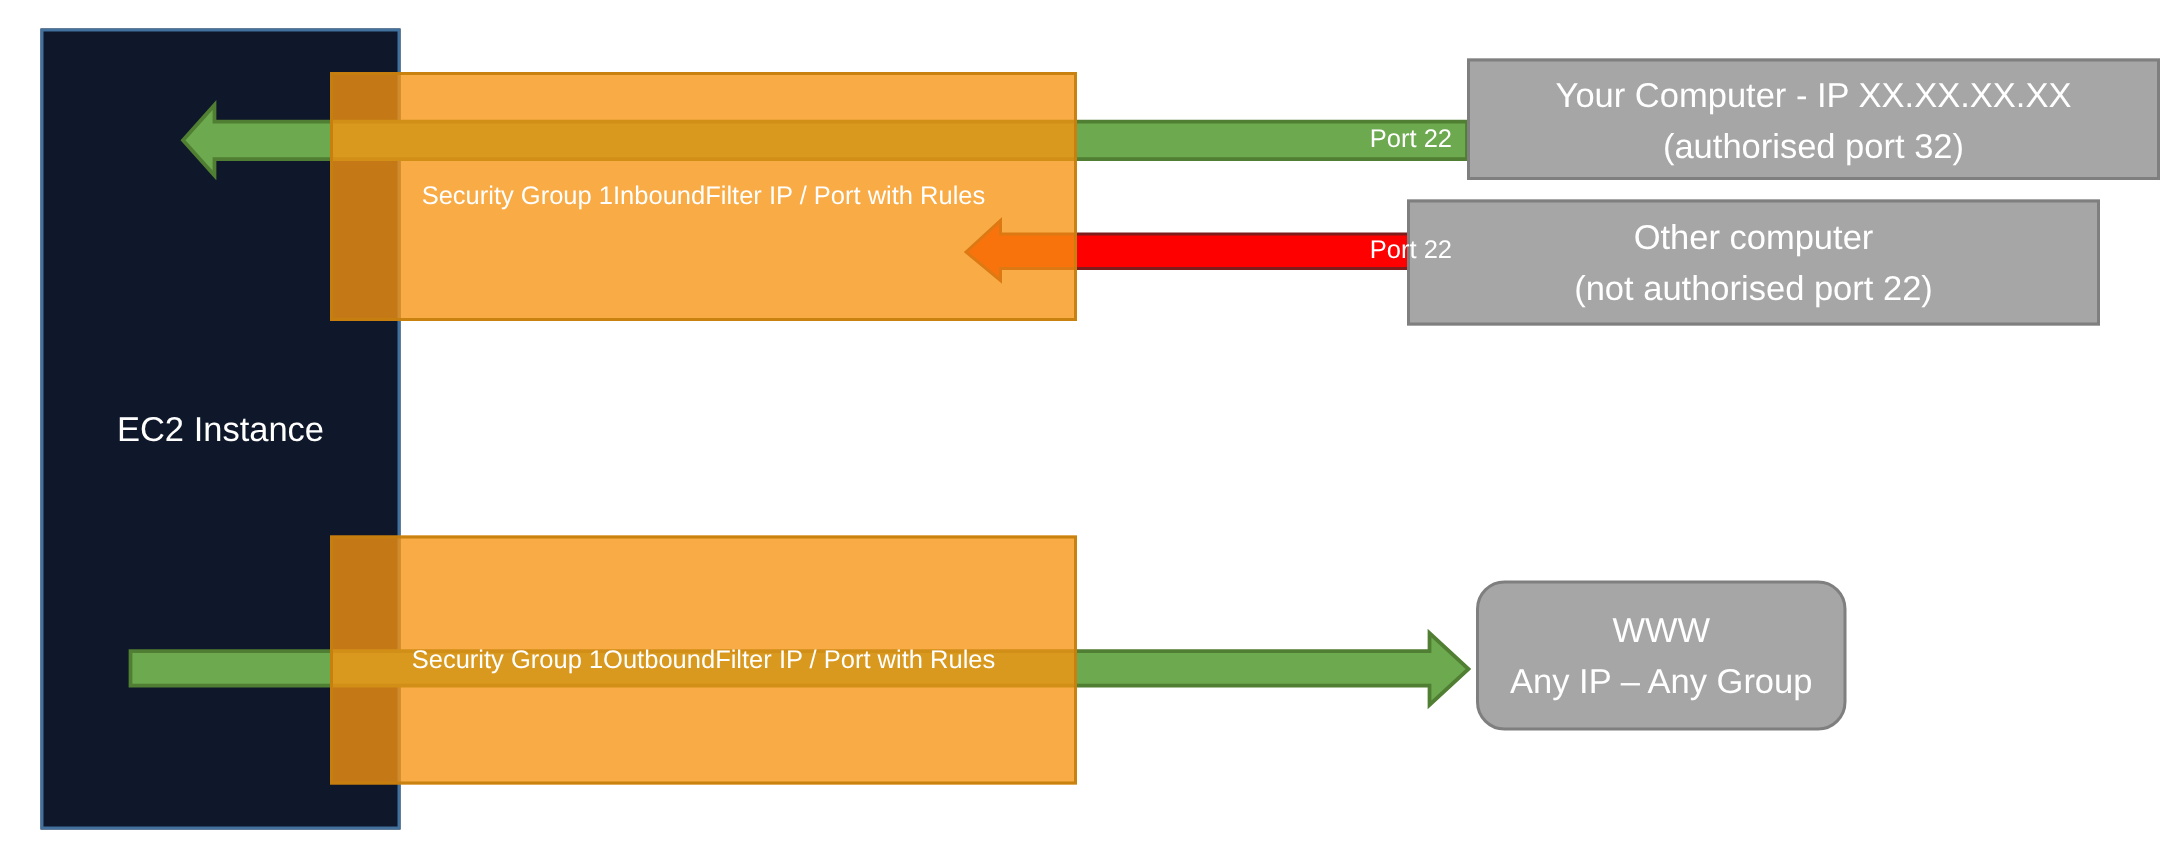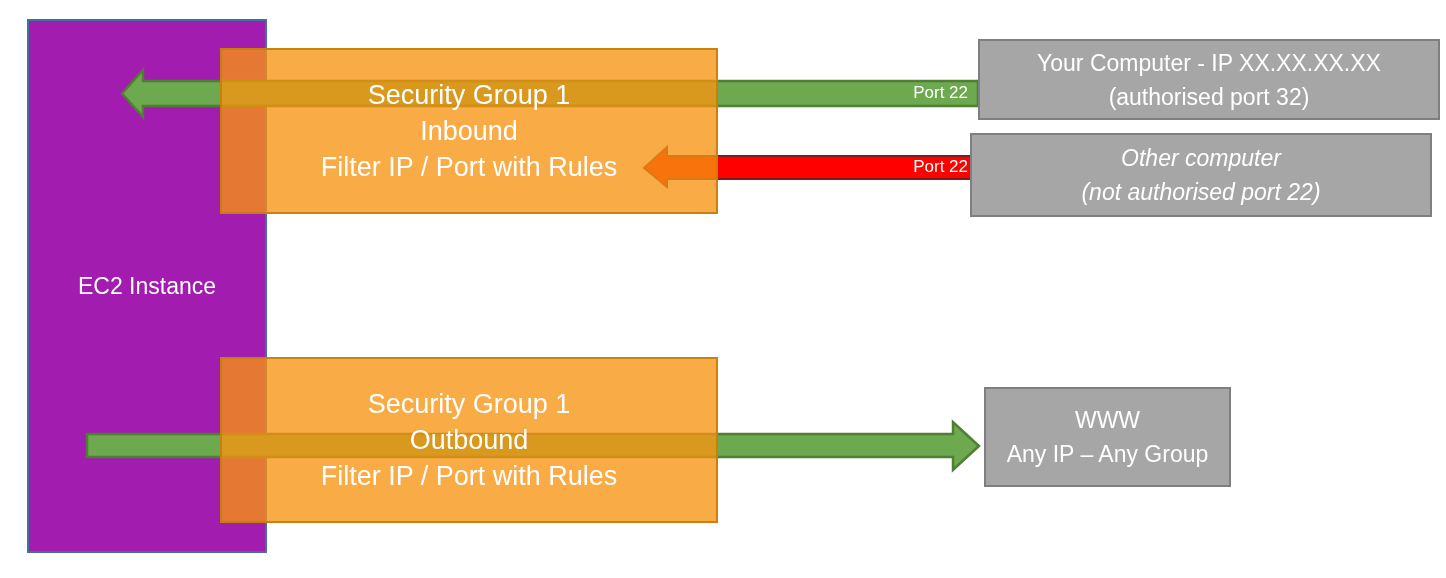--- a/index.html
+++ b/index.html
@@ -10,55 +10,55 @@
     background: #ffffff;
     overflow: hidden;
     font-family: "Liberation Sans", sans-serif;
     color: #ffffff;
   }
   .abs { position: absolute; }
 
   
   .ec2-box {
     left: 27px; top: 19px; width: 236px; height: 530px;
-    background: #a21caf;
+    background: #0f172a;
     border: 2.5px solid #41719C;
     z-index: 1;
     display: flex; flex-direction: column; align-items: center; justify-content: center;
     text-align: center;
     font-size: 23px; line-height: 33px;
   }
 
   
   .arrow-svg { z-index: 2; }
 
   
   .sg-box {
     width: 494px; height: 162px; left: 220px;
     background: rgba(247,148,17,0.78);
     border: 2px solid rgba(198,126,14,0.95);
     z-index: 3;
-    display: flex; flex-direction: column; align-items: center; justify-content: center;
+    display: flex; align-items: center; justify-content: center;
     text-align: center;
-    font-size: 27px; line-height: 36px;
+    font-size: 17px; line-height: 36px;
   }
   .sg-inbound  { top: 48px; }
   .sg-outbound { top: 357px; }
 
   
   .gray-box {
     background: #A6A6A6;
     border: 2px solid #7F7F7F;
     z-index: 2;
     display: flex; flex-direction: column; align-items: center; justify-content: center;
     font-size: 23px; line-height: 34px;
   }
   .gray-your-computer  { left: 978px; top: 39px;  width: 458px; height: 77px; }
-  .gray-other-computer { left: 970px; top: 133px; width: 458px; height: 80px; font-style: italic; }
-  .gray-www            { left: 984px; top: 387px; width: 243px; height: 96px; }
+  .gray-other-computer { left: 938px; top: 133px; width: 458px; height: 80px; }
+  .gray-www            { left: 984px; top: 387px; width: 243px; height: 96px; border-radius: 19px; }
 
   
   .bar-label {
     z-index: 4;
     font-size: 17px; line-height: 28px;
     text-align: right;
     color: #ffffff;
     white-space: nowrap;
   }
   .label-port22-green { left: 760px; top: 79px;  width: 208px; }

